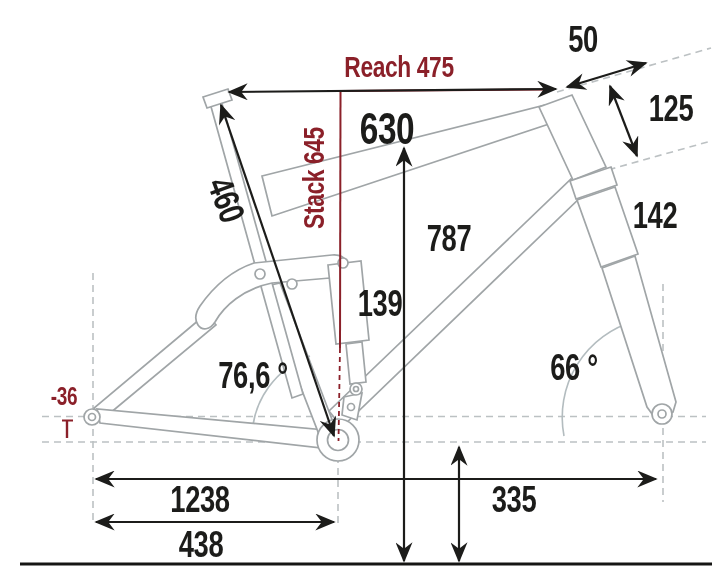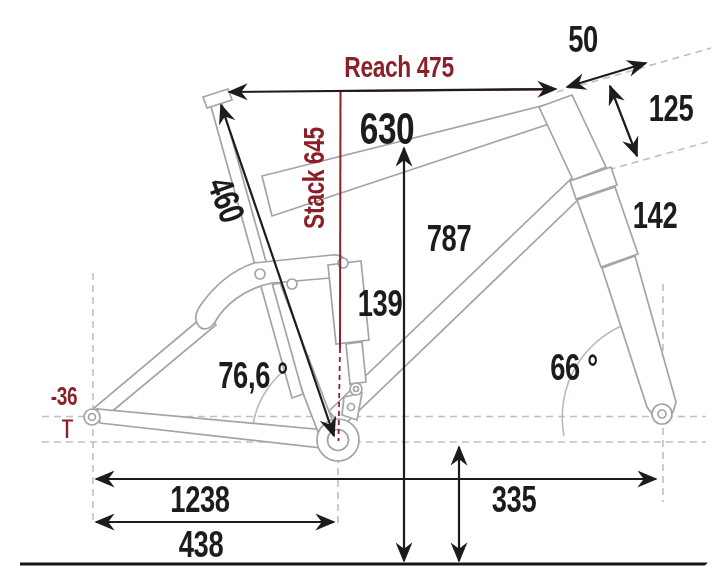--- a/index.html
+++ b/index.html
@@ -1,17 +1,17 @@
 <!DOCTYPE html>
 <html><head>
 <meta charset="utf-8">
 <style>
   html,body{margin:0;padding:0;background:#fff;}
   .stage{position:relative;width:712px;height:571px;background:#ffffff;overflow:hidden;
-         font-family:"Liberation Sans",sans-serif;border-radius:21px;}
+         font-family:"Liberation Sans",sans-serif;}
   .stage svg{position:absolute;left:0;top:0;}
   .lbl{position:absolute;white-space:pre;font-weight:700;color:#1c1c1a;
        letter-spacing:-0.5px;line-height:1;
        transform:translate(-50%,-50%) scaleX(.76);}
   .red{color:#8b2029;}
   
   .p-reach {left:399px;top:67px; font-size:30px;}
   .p-stack {left:314px;top:178px;font-size:30px;transform:translate(-50%,-50%) rotate(-90deg) scaleX(.76);}
   .p-630   {left:387px;top:129px;font-size:44px;}
   .p-50    {left:583px;top:40px; font-size:36px;}

